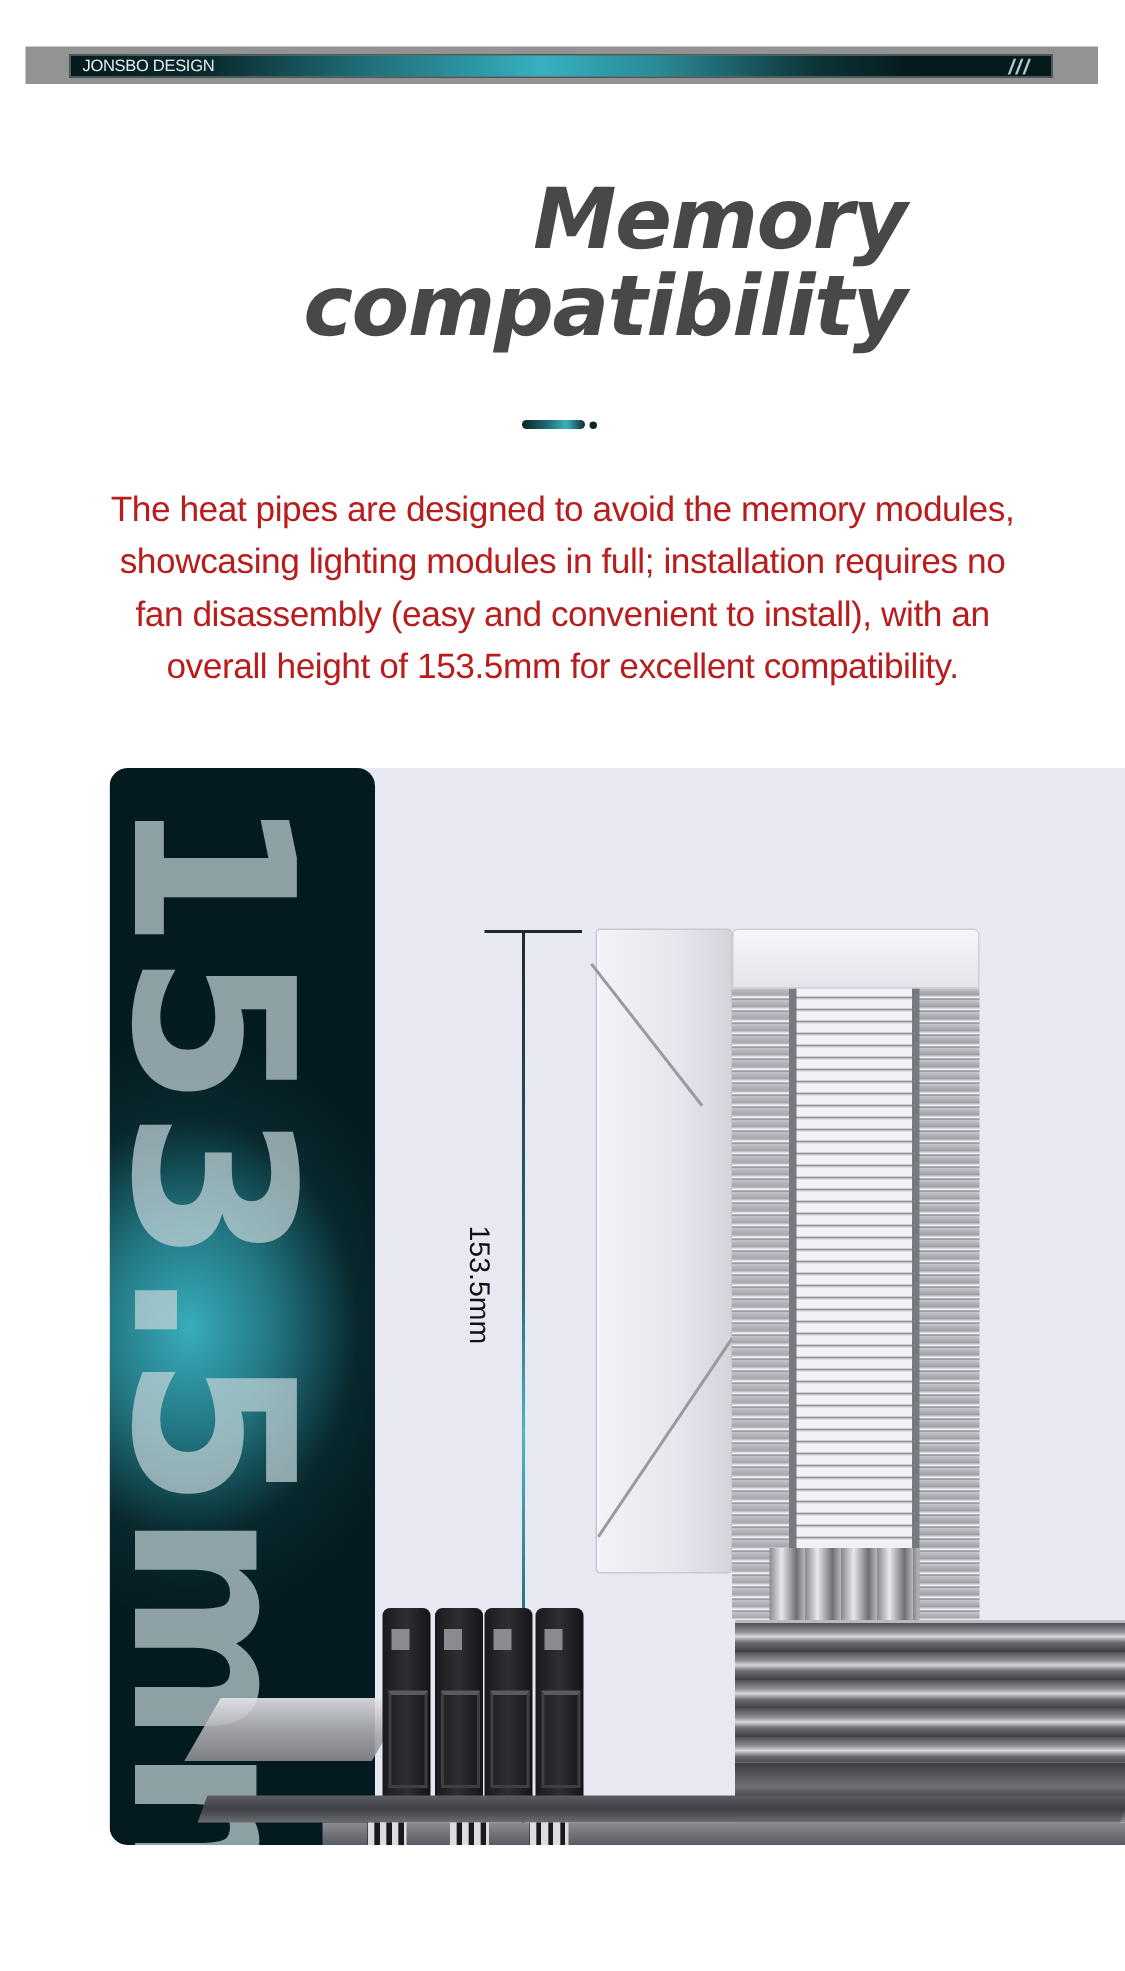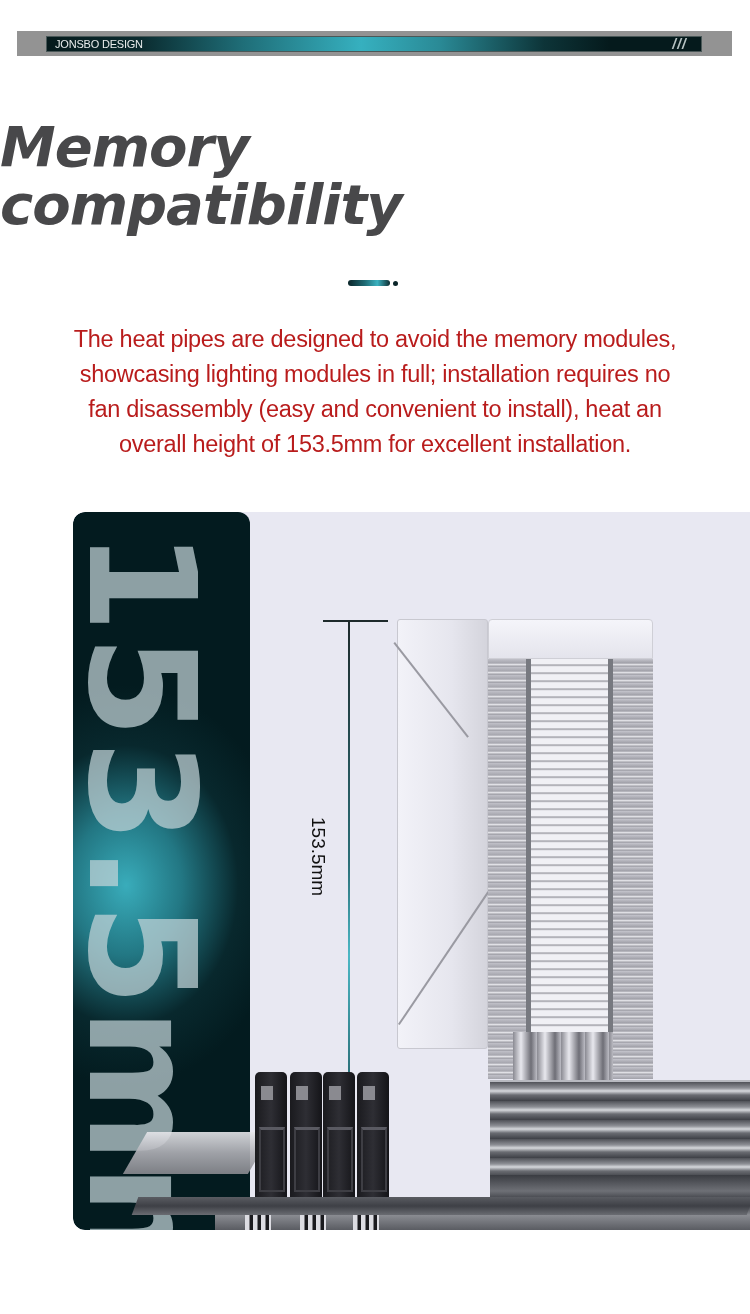--- a/index.html
+++ b/index.html
@@ -24,21 +24,21 @@
     }
     .banner-slashes {
       position: absolute; right: 14px; top: -1px;
       color: #b8c4c4; font-size: 14px; font-weight: bold; font-style: italic;
       letter-spacing: 1px;
     }
 
     
     .title {
       position: absolute; left: 0; top: 118px; width: 604px;
-      text-align: left; color: #48484a;
+      text-align: right; color: #48484a;
       font-family: "DejaVu Sans", sans-serif; font-weight: bold; font-style: italic;
       font-size: 56px; line-height: 58px; letter-spacing: -1px;
     }
 
     
     .divider { position: absolute; left: 348px; top: 279px; width: 52px; height: 8px; }
     .divider-bar {
       position: absolute; left: 0; top: 1px; width: 42px; height: 6px; border-radius: 3px;
       background: linear-gradient(90deg, #0b2529 0%, #1f6b74 40%, #3bb2c0 70%, #0e2d31 100%);
     }
@@ -186,22 +186,22 @@
 </h1>
 
 <div class="divider">
   <div class="divider-bar"></div>
   <div class="divider-dot"></div>
 </div>
 
 <p class="desc">
   <span>The heat pipes are designed to avoid the memory modules,</span>
   <span>showcasing lighting modules in full; installation requires no</span>
-  <span>fan disassembly (easy and convenient to install), heat an</span>
-  <span>overall height of 153.5mm for excellent installation.</span>
+  <span>fan disassembly (easy and convenient to install), with an</span>
+  <span>overall height of 153.5mm for excellent compatibility.</span>
 </p>
 
 <div class="panel">
   <div class="dark-strip">
     <div class="big-number">153.5mm</div>
   </div>
 
   <div class="dim-top"></div>
   <div class="dim-line"></div>
   <div class="dim-label">153.5mm</div>

